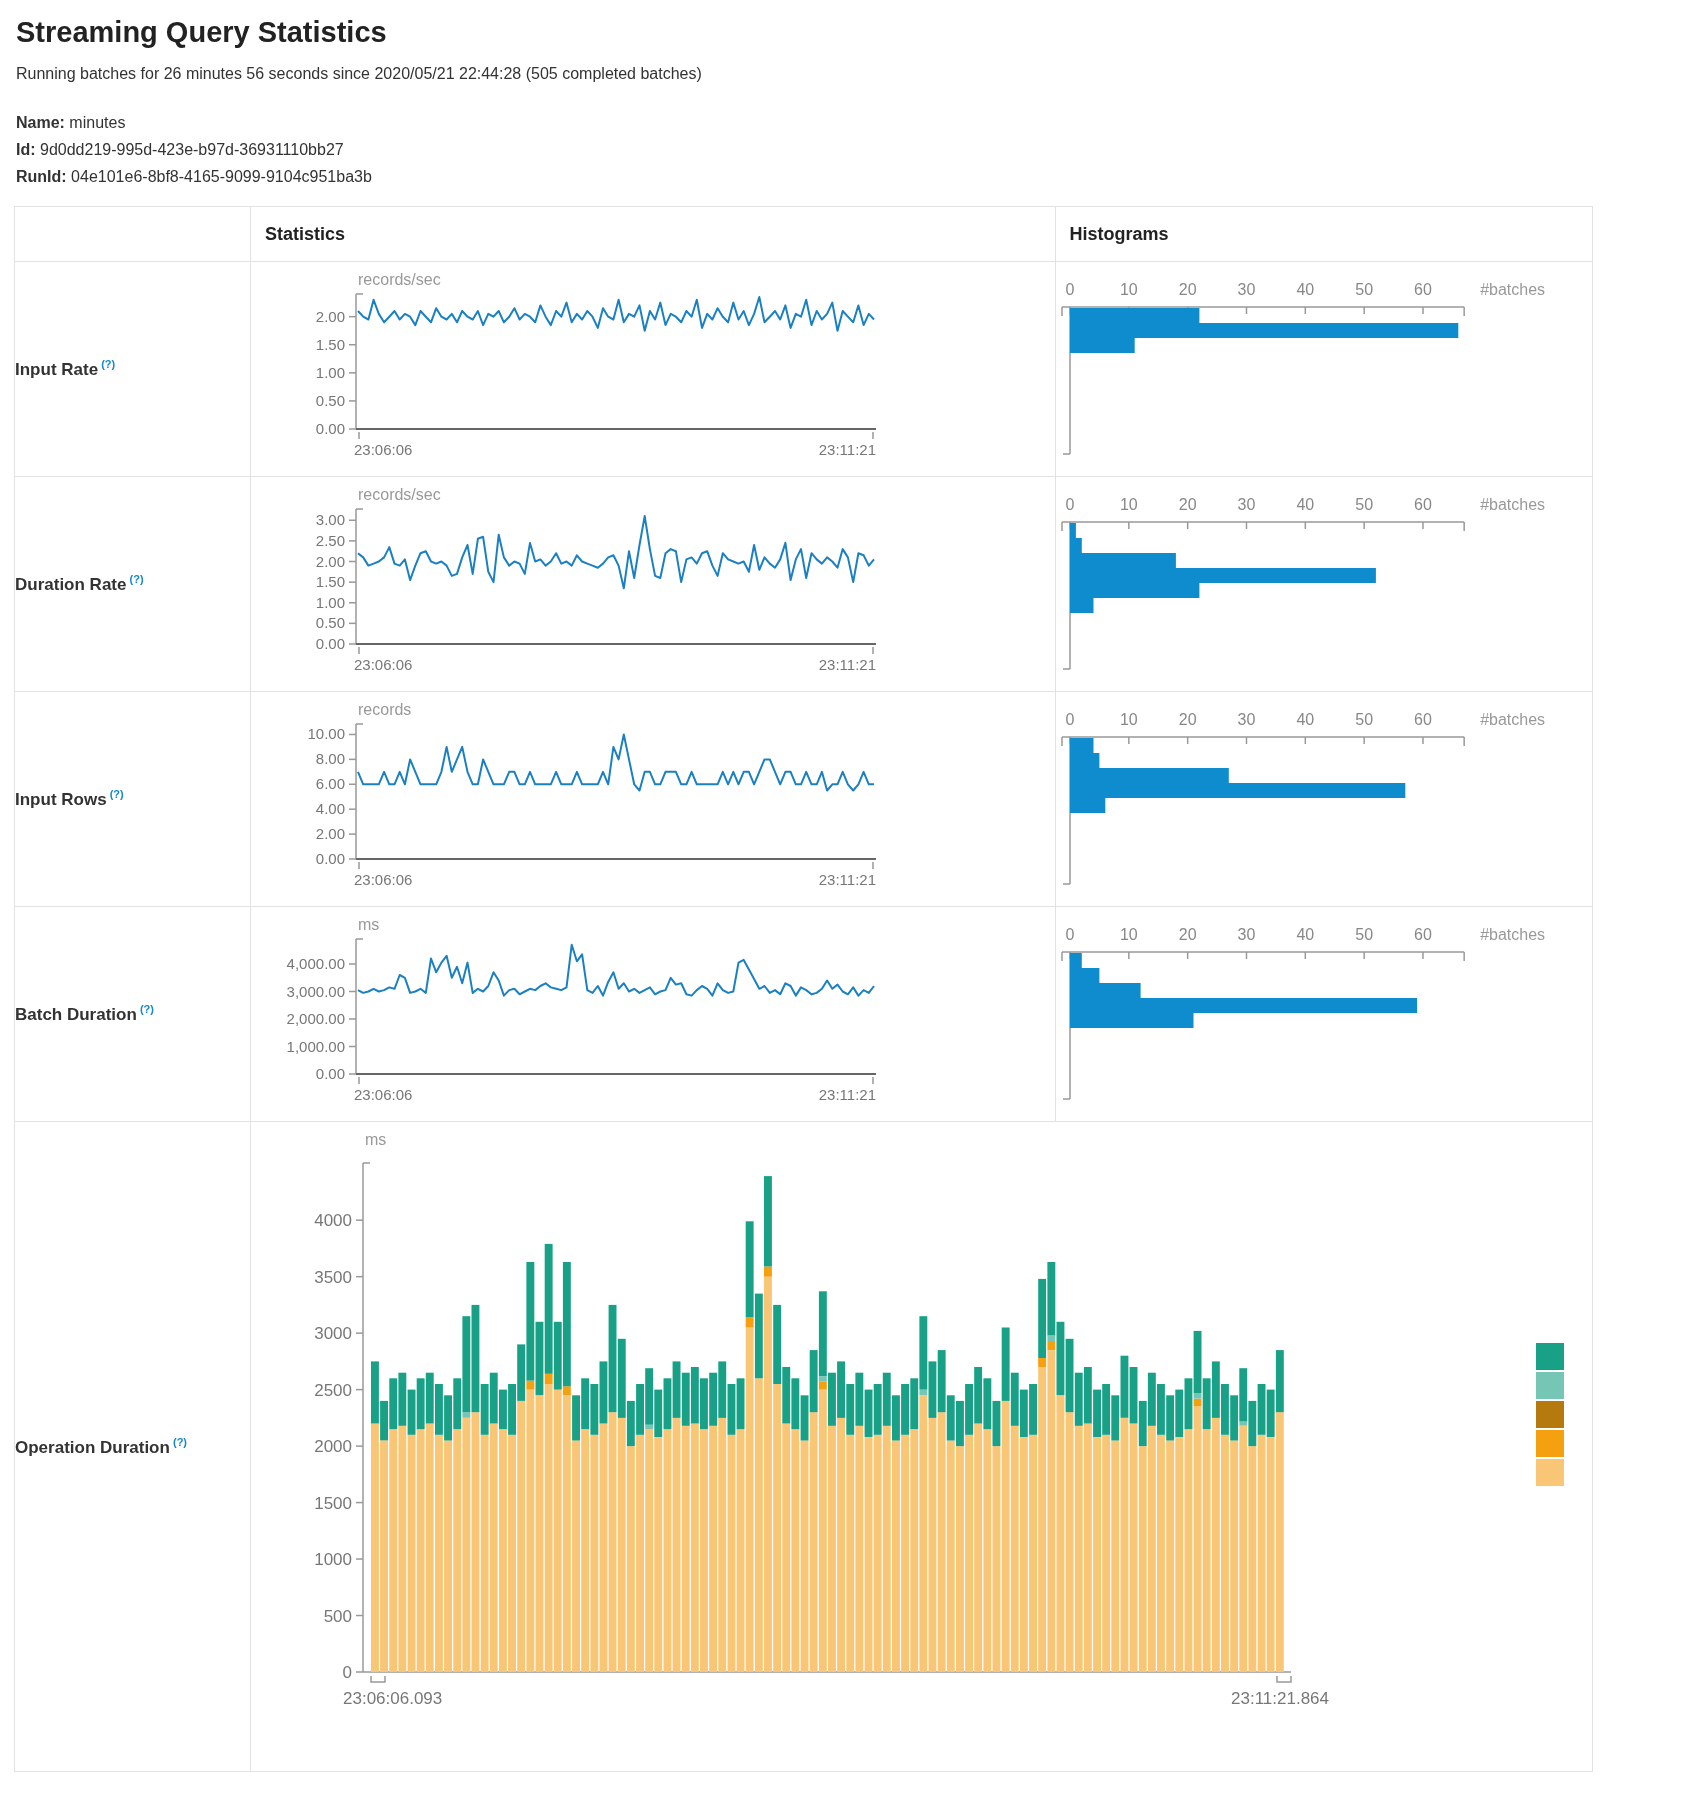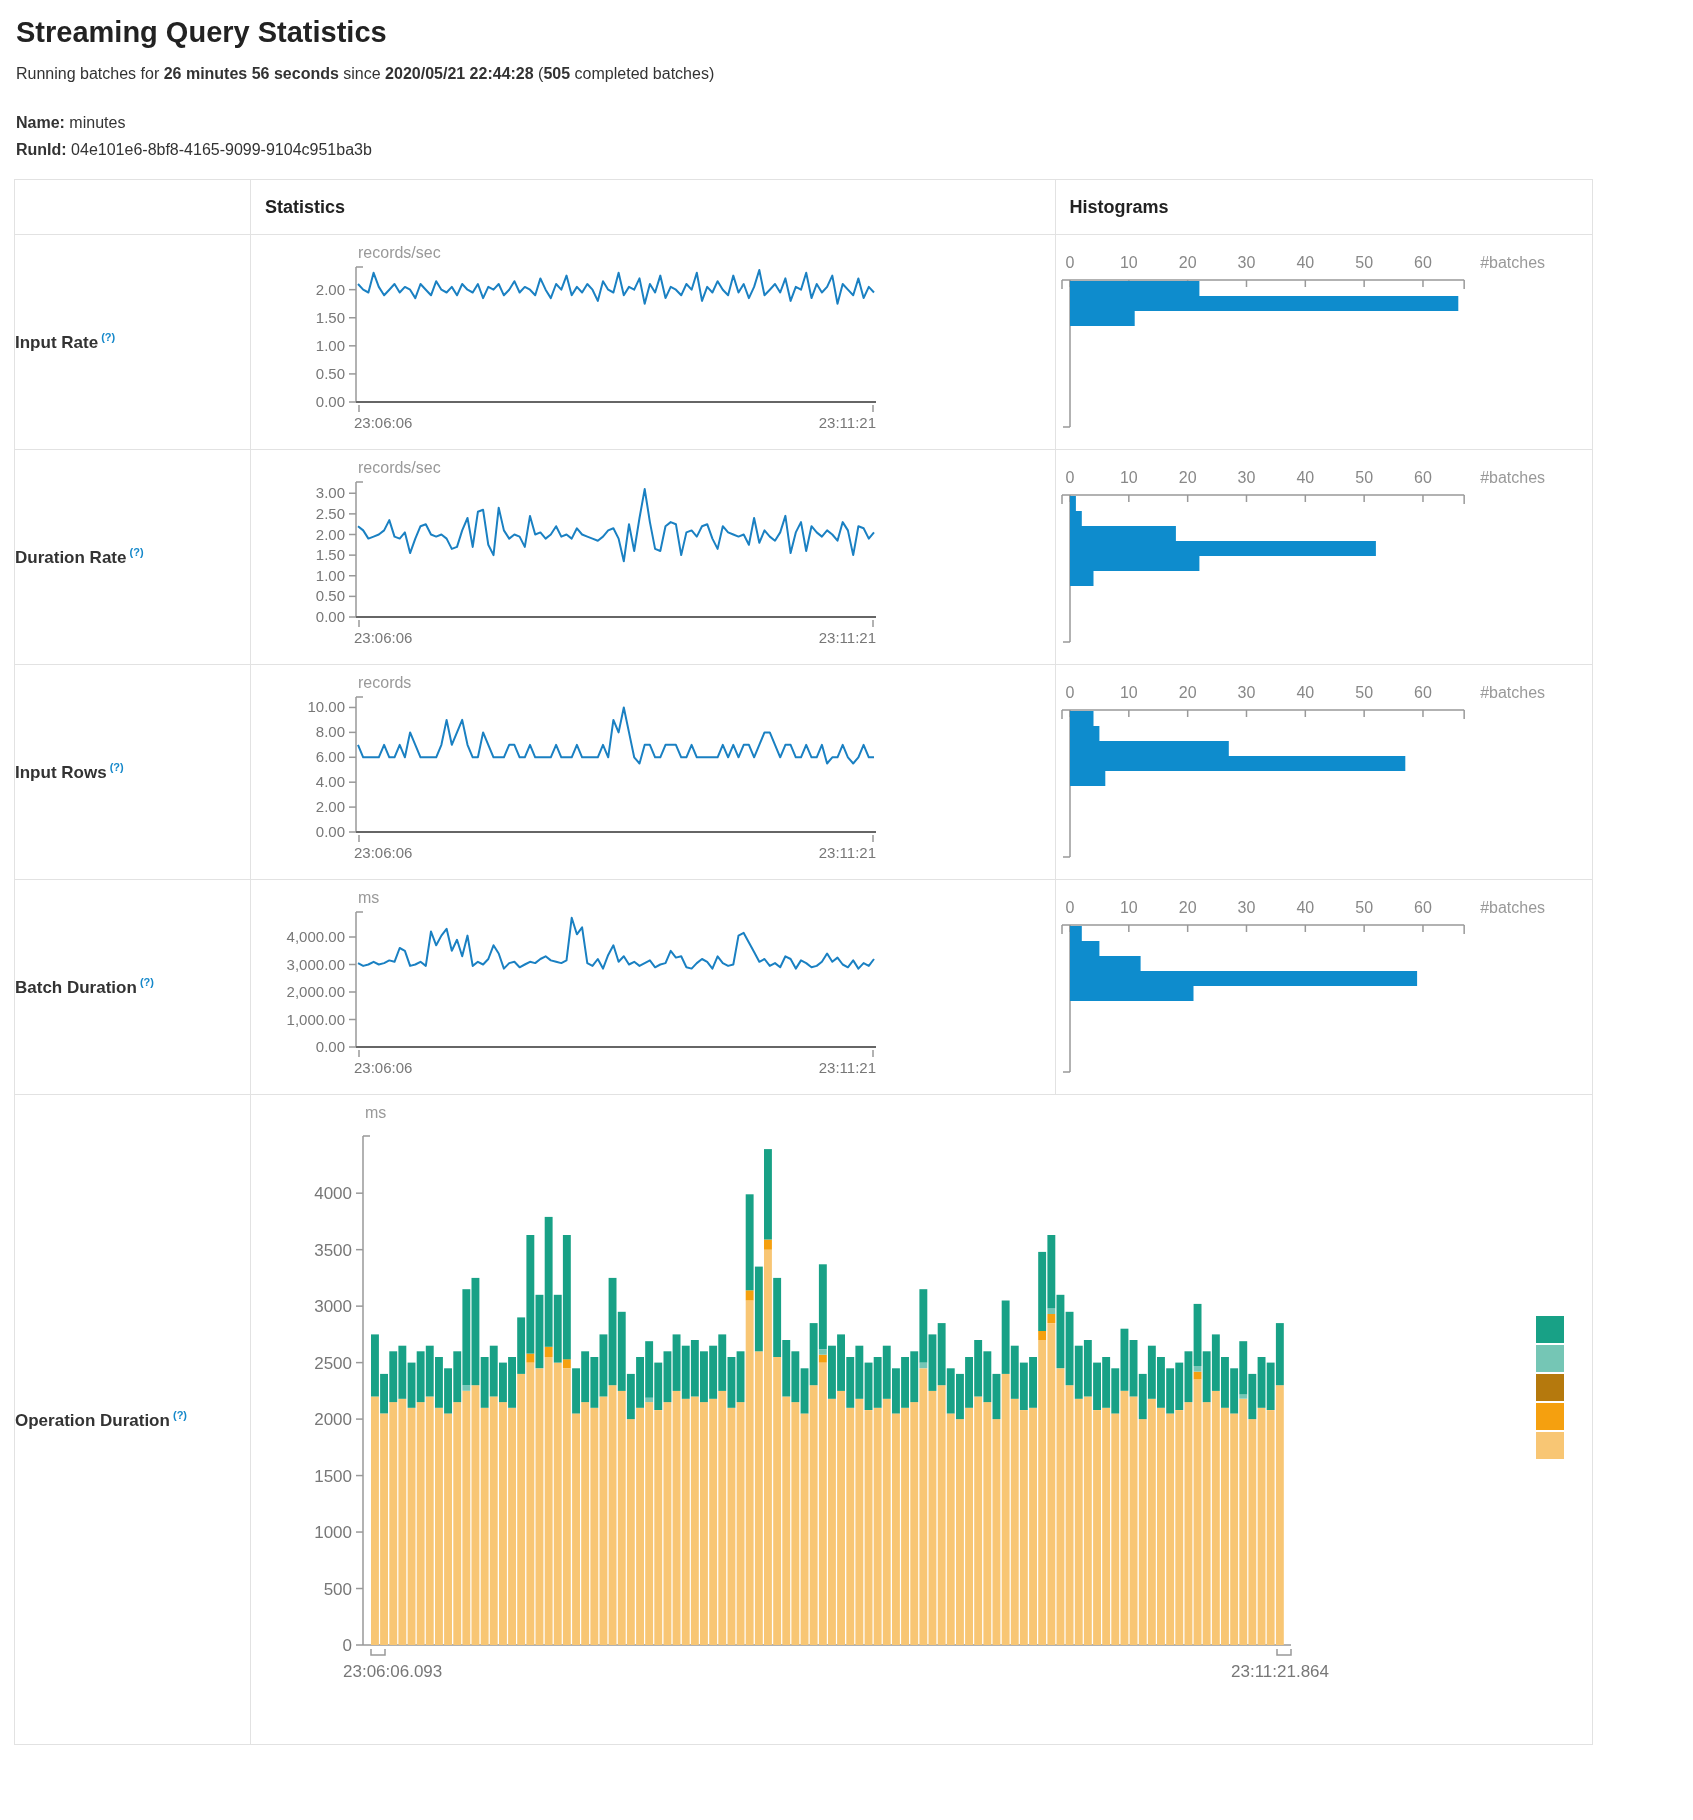--- a/index.html
+++ b/index.html
@@ -1,19 +1,19 @@
 <!DOCTYPE html>
 <html><head>
 <meta charset="utf-8">
 <style>
   html,body{margin:0;padding:0;background:#fff;color:#333;font-family:"Liberation Sans",sans-serif;}
   #page{width:1693px;min-height:1820px;position:relative;}
   h1{font-size:29px;font-weight:700;color:#222;margin:0;padding:16px 0 0 16px;}
   .subtitle{font-size:16px;margin:16px 0 0 16px;color:#333;}
-  .subtitle b{font-weight:700;}
+  .subtitle b{font-weight:400;}
   .info{margin:26px 0 0 16px;font-size:16px;line-height:27px;}
   .info b{font-weight:700;}
   table.stats{border-collapse:collapse;margin:16px 0 0 14px;table-layout:fixed;}
   table.stats th, table.stats td{border:1px solid #e2e2e2;padding:0;vertical-align:middle;}
   table.stats th{height:54px;text-align:left;font-size:18px;font-weight:700;color:#222;padding-left:14px;}
   td.rowlabel{padding-left:16px;font-size:17px;font-weight:700;color:#333;vertical-align:middle;}
   td.rowlabel sup{font-size:11px;font-weight:700;color:#1588ca;cursor:pointer;}
   td.chartcell{vertical-align:top;padding-top:9px;}
   tr.metricrow{height:215px;}
   tr.oprow{height:650px;}
@@ -27,20 +27,21 @@
 </head>
 <body>
 
 <div id="page">
   <h1>Streaming Query Statistics</h1>
 
   <p class="subtitle"><span>Running batches for </span><b>26 minutes 56 seconds</b><span> since </span><b>2020/05/21 22:44:28</b><span> (</span><b>505</b><span> completed batches)</span></p>
 
   <div class="info">
     <div><b>Name:</b> <span>minutes</span></div>
+    <div><b>Id:</b> <span>9d0dd219-995d-423e-b97d-36931110bb27</span></div>
     <div><b>RunId:</b> <span>04e101e6-8bf8-4165-9099-9104c951ba3b</span></div>
   </div>
 
   <table class="stats">
     <colgroup>
         <col style="width:236px">
         <col style="width:804px">
         <col style="width:537px">
       </colgroup>
     <thead>

